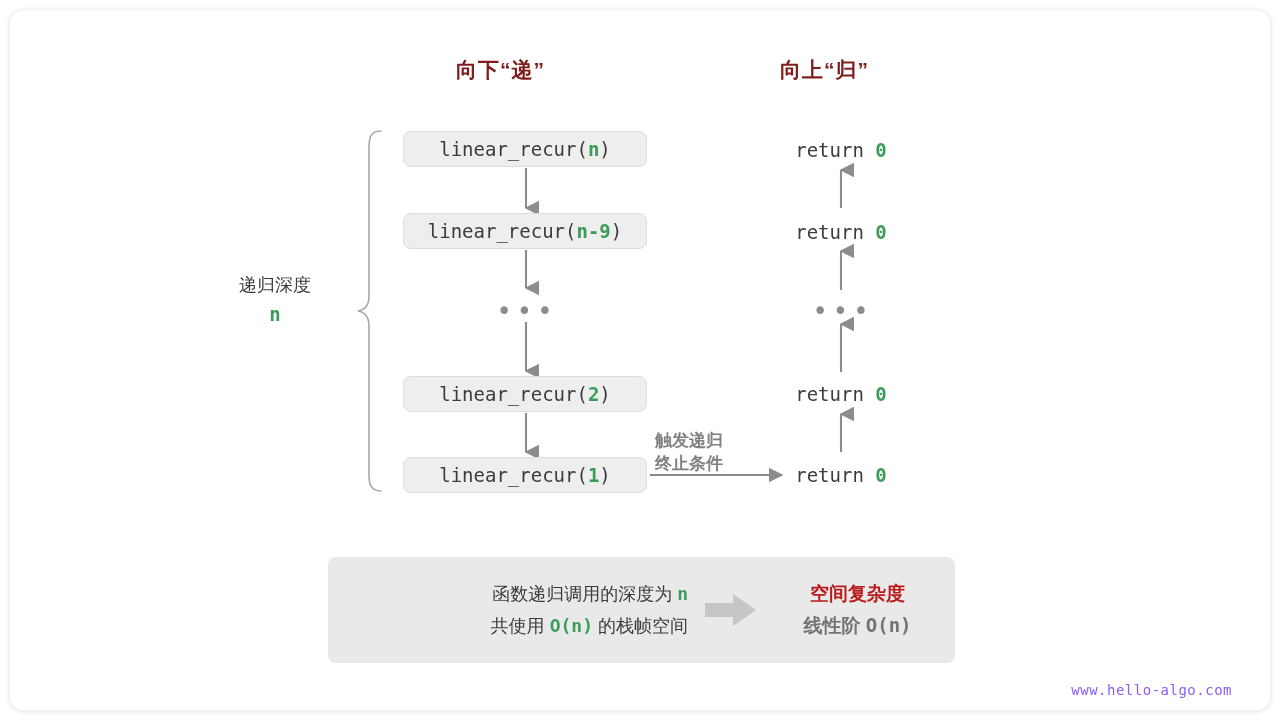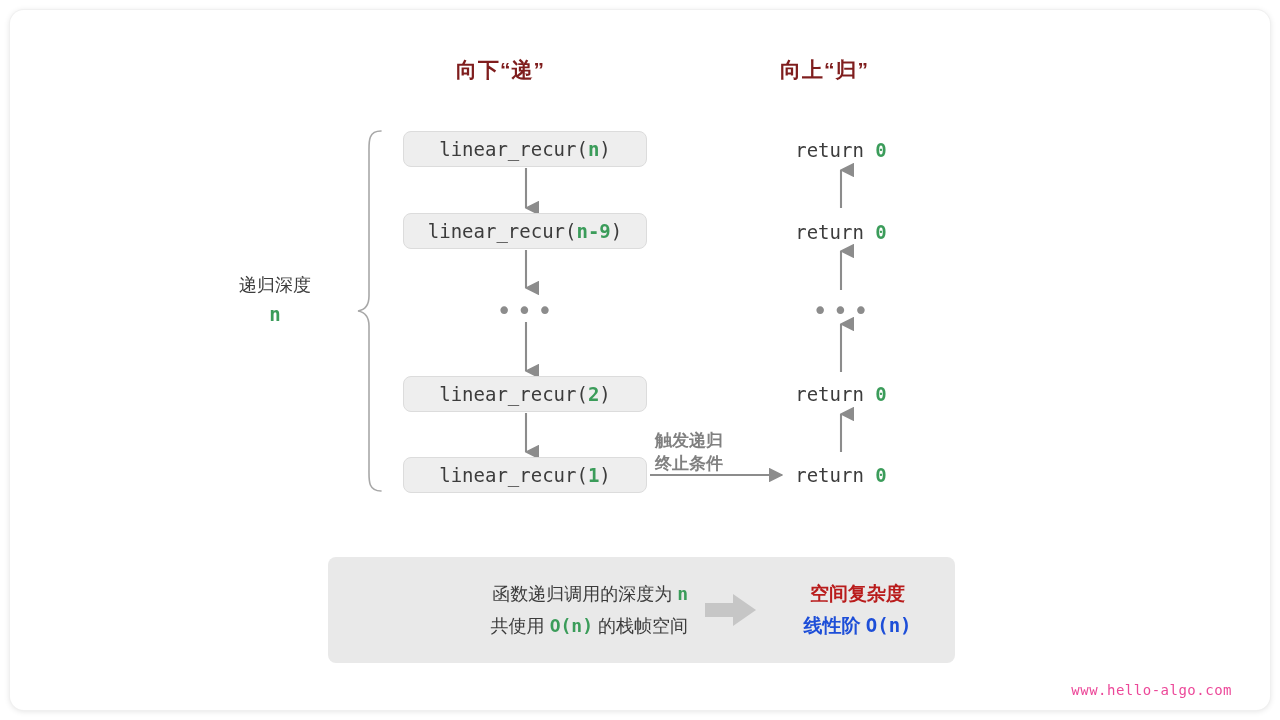--- a/index.html
+++ b/index.html
@@ -161,33 +161,33 @@
     padding-right: 6px;
   }
   #summary-right .title {
     display: block;
     color: #b91c1c;
     font-size: 19px;
     font-weight: bold;
   }
   #summary-right .value {
     display: block;
-    color: #1d4ed8;
+    color: #737373;
     font-size: 19px;
     font-weight: bold;
   }
   #summary-right .value .mono {
     font-family: "DejaVu Sans Mono", "Liberation Mono", monospace;
   }
 
   
   #watermark {
     position: absolute;
     right: 48px; bottom: 22px;
-    color: #ec4899;
+    color: #8b5cf6;
     font-size: 14px;
     letter-spacing: 0.5px;
     font-family: "DejaVu Sans Mono", "Liberation Mono", monospace;
   }
 </style>
 </head>
 <body>
 
 <div id="canvas">
   <div class="frame"></div>

